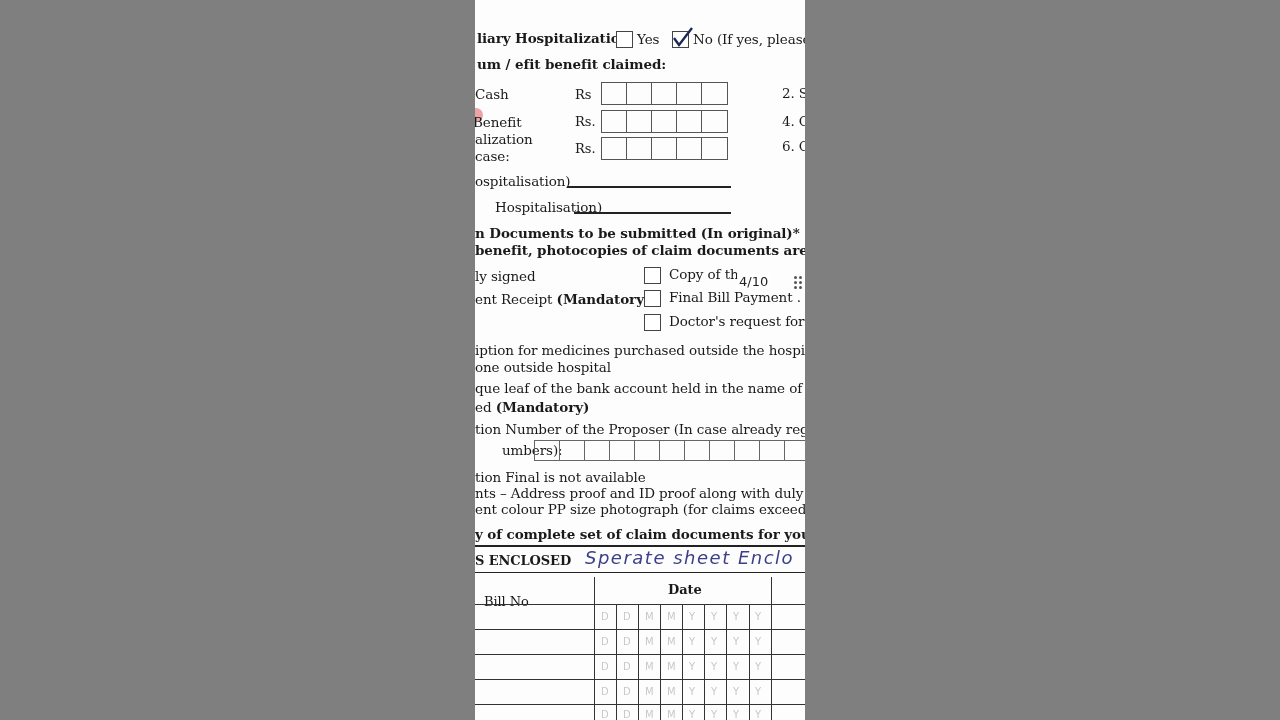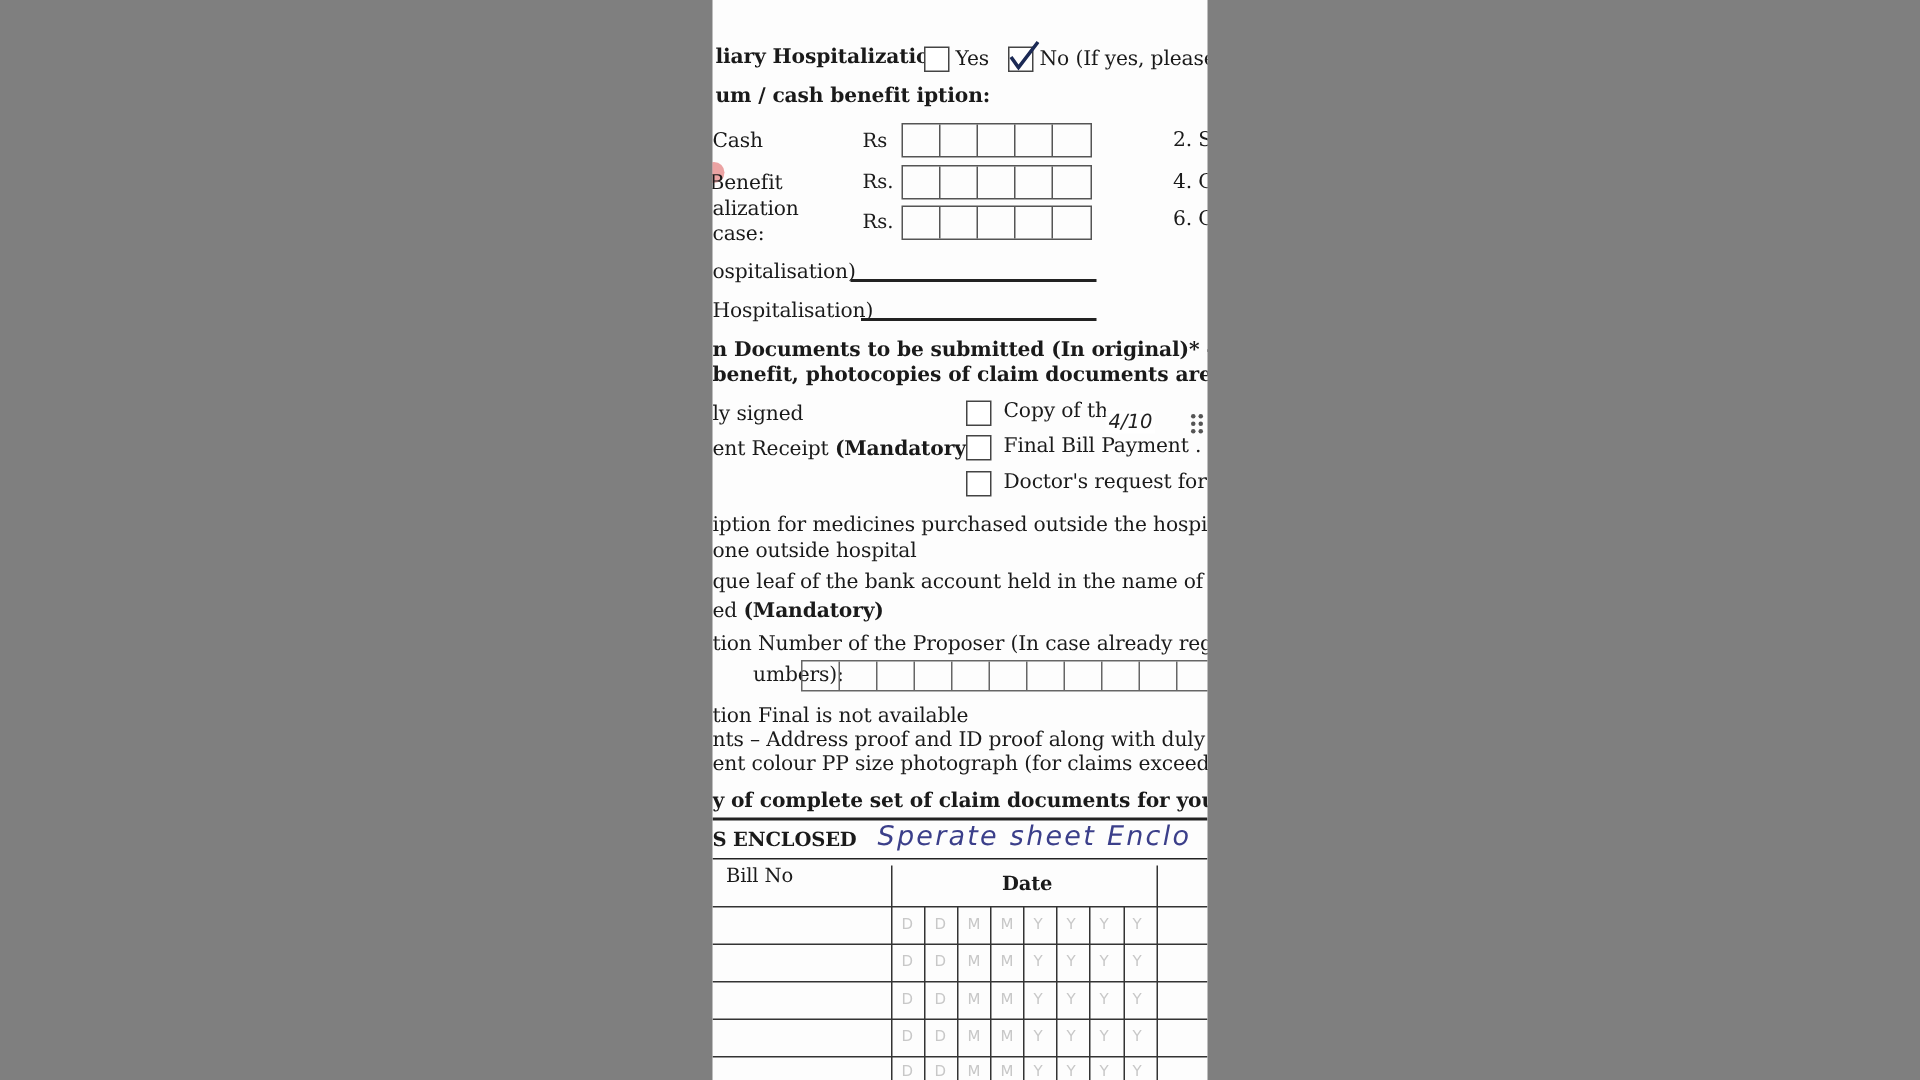--- a/index.html
+++ b/index.html
@@ -26,21 +26,21 @@
     .handwriting {
       position: absolute; left: 110px; top: 547px; font-family: "DejaVu Sans", sans-serif;
       font-style: italic; font-size: 18px; color: #3b3f8a; letter-spacing: 1.5px; white-space: nowrap;
     }
     .table { position: absolute; left: 0; top: 577px; width: 330px; height: 143px; }
     .vline { position: absolute; width: 1.2px; background: #333; }
     .hline { position: absolute; height: 1.2px; background: #333; left: 0; width: 330px; }
     .dcell { position: absolute; font-size: 10px; color: #c8c8c8; font-family: "DejaVu Sans", sans-serif; }
     .page-badge {
       position: absolute; left: 262px; top: 274px; font-family: "DejaVu Sans", sans-serif; font-size: 13px;
-      color: #222; background: rgba(255,255,255,0.85); padding: 0 2px; font-style: italic;
+      color: #222; background: rgba(255,255,255,0.85); padding: 0 2px;
     }
     .drag-handle { position: absolute; left: 318px; top: 275px; width: 12px; height: 16px; }
     .drag-handle span { position: absolute; width: 3px; height: 3px; border-radius: 50%; background: #555; }
     .red-dot { position: absolute; left: -6px; top: 108px; width: 14px; height: 14px; border-radius: 50%; background: rgba(220,90,90,0.55); }
   </style>
 </head>
 <body>
 
 <div class="side-left"></div>
 <div class="side-right"></div>
@@ -49,21 +49,21 @@
 
   <div class="txt bold" style="left:2px; top:30px;">liary Hospitalization</div>
   <div class="cbox" style="left:141px; top:31px;"></div>
   <div class="txt" style="left:162px; top:31px;">Yes</div>
   <div class="cbox" style="left:197px; top:31px;"></div>
   <svg class="tick" viewBox="0 0 22 22">
     <path d="M3 12 L8 19 L21 2" stroke="#1c2a55" stroke-width="2.4" fill="none"></path>
   </svg>
   <div class="txt" style="left:218px; top:31px;">No (If yes, please</div>
 
-  <div class="txt bold" style="left:2px; top:56px;">um / cash benefit iption:</div>
+  <div class="txt bold" style="left:2px; top:56px;">um / efit benefit claimed:</div>
 
   <div class="red-dot"></div>
 
   <div class="txt" style="left:0px; top:86px;">Cash</div>
   <div class="rs" style="left:100px; top:87px;">Rs</div>
   <div class="boxrow" style="left:126px; top:82px;">
     <div class="cell"></div>
       <div class="cell"></div>
       <div class="cell"></div>
       <div class="cell"></div>
@@ -89,21 +89,21 @@
     <div class="cell"></div>
       <div class="cell"></div>
       <div class="cell"></div>
       <div class="cell"></div>
       <div class="cell"></div>
   </div>
   <div class="txt" style="left:307px; top:138px;">6. C</div>
 
   <div class="txt" style="left:0px; top:173px;">ospitalisation)</div>
   <div class="uline" style="left:92px; top:186px; width:164px;"></div>
-  <div class="txt" style="left:0px; top:199px;">Hospitalisation)</div>
+  <div class="txt" style="left:0px; top:199px;padding-left:20px;">Hospitalisation)</div>
   <div class="uline" style="left:99px; top:212px; width:157px;"></div>
 
   <div class="txt bold" style="left:0px; top:225px;">n Documents to be submitted (In original)* - Please</div>
   <div class="txt bold" style="left:0px; top:242px;"> benefit, photocopies of claim documents are accep</div>
 
   <div class="txt" style="left:0px; top:268px;">ly signed</div>
   <div class="txt" style="left:0px; top:291px;">
     <span>ent Receipt </span><span class="bold">(Mandatory)</span>
   </div>
 
@@ -152,21 +152,21 @@
   <div class="txt" style="left:0px; top:485px;">nts – Address proof and ID proof along with duly filled</div>
   <div class="txt" style="left:0px; top:501px;">ent colour PP size photograph (for claims exceeding Rs.</div>
   <div class="txt bold" style="left:0px; top:526px;">y of complete set of claim documents for your record</div>
 
   <div class="hr" style="top:545px; height:2px;"></div>
   <div class="txt bold" style="left:0px; top:553px; font-size:13px;">S ENCLOSED</div>
   <div class="handwriting">Sperate sheet Enclo</div>
   <div class="hr" style="top:572px; height:1.2px;"></div>
 
   <div class="table">
-    <div class="txt" style="left:9px; top:0; font-size:13px;">Bill No</div>
+    <div class="txt" style="left:9px; top:17px; font-size:13px;">Bill No</div>
     <div class="txt" style="left:193px; top:5px; font-size:13px;font-weight:bold;">Date</div>
 
     <div class="vline" style="left:119px; top:0; height:143px;"></div>
     <div class="vline" style="left:296px; top:0; height:143px;"></div>
     <div class="vline" style="left:141px; top:27px; height:116px;"></div>
     <div class="vline" style="left:163px; top:27px; height:116px;"></div>
     <div class="vline" style="left:185px; top:27px; height:116px;"></div>
     <div class="vline" style="left:207px; top:27px; height:116px;"></div>
     <div class="vline" style="left:229px; top:27px; height:116px;"></div>
     <div class="vline" style="left:251px; top:27px; height:116px;"></div>

